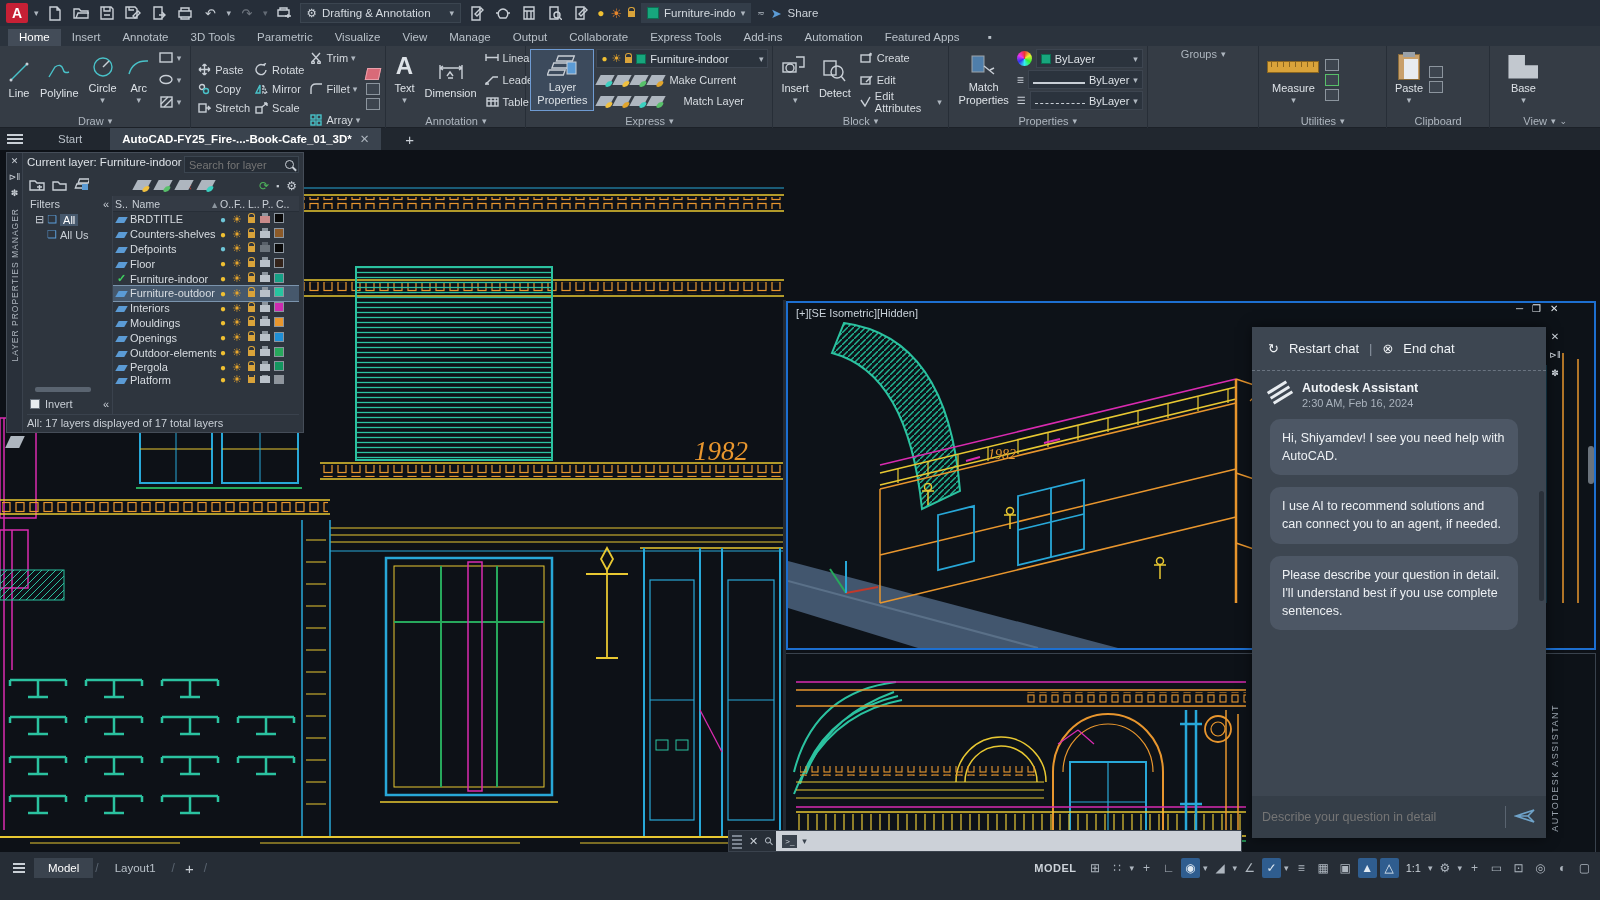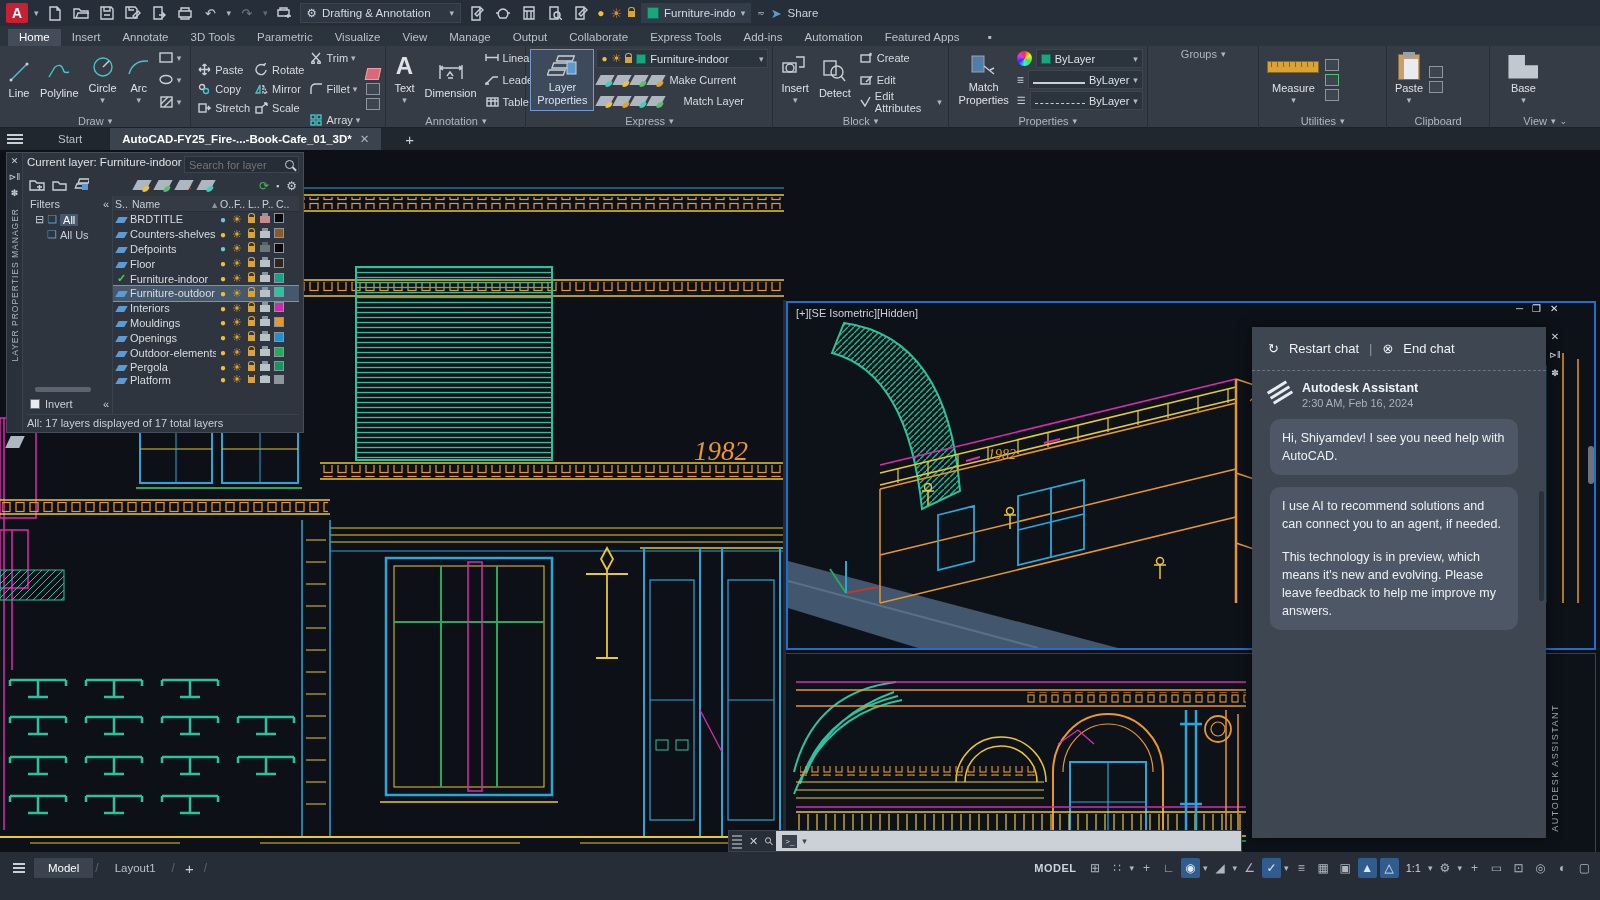--- a/index.html
+++ b/index.html
@@ -1279,23 +1279,32 @@
       <span>
         <div class="aname">Autodesk Assistant</div>
         <div class="atime">2:30 AM, Feb 16, 2024</div>
       </span>
     </div>
     <div class="bubble">
         <p>Hi, Shiyamdev! I see you need help with AutoCAD.</p>
       </div>
     <div class="bubble">
         <p>I use AI to recommend solutions and can connect you to an agent, if needed.</p>
-        <p>This technology is in preview, which means it's new and evolving. Please leave feedback to help me improve my answers.</p>
+      </div>
+    <div class="bubble">
+        <p>Please describe your question in detail. I'll understand best if you use complete sentences.</p>
       </div>
     <div class="chat-scroll"></div>
+  </div>
+  <div class="chat-input">
+    <input placeholder="Describe your question in detail" style="">
+    <span class="ci-div"></span>
+    <span><svg width="22" height="16">
+          <path d="M2 8 L20 2 L14 8 L20 14 Z M2 8 L14 8" fill="none" stroke="#6fa3c9" stroke-width="1.6"></path>
+        </svg></span>
   </div>
 </div>
 <div id="chat-rail">
   <span style="font-size:10px">✕</span>
   <span style="font-size:9px">⊳‖</span>
   <span style="font-size:9px">✽</span>
   <span id="chat-vlabel">AUTODESK ASSISTANT</span>
 </div>
 
 <div id="cmdbar">

